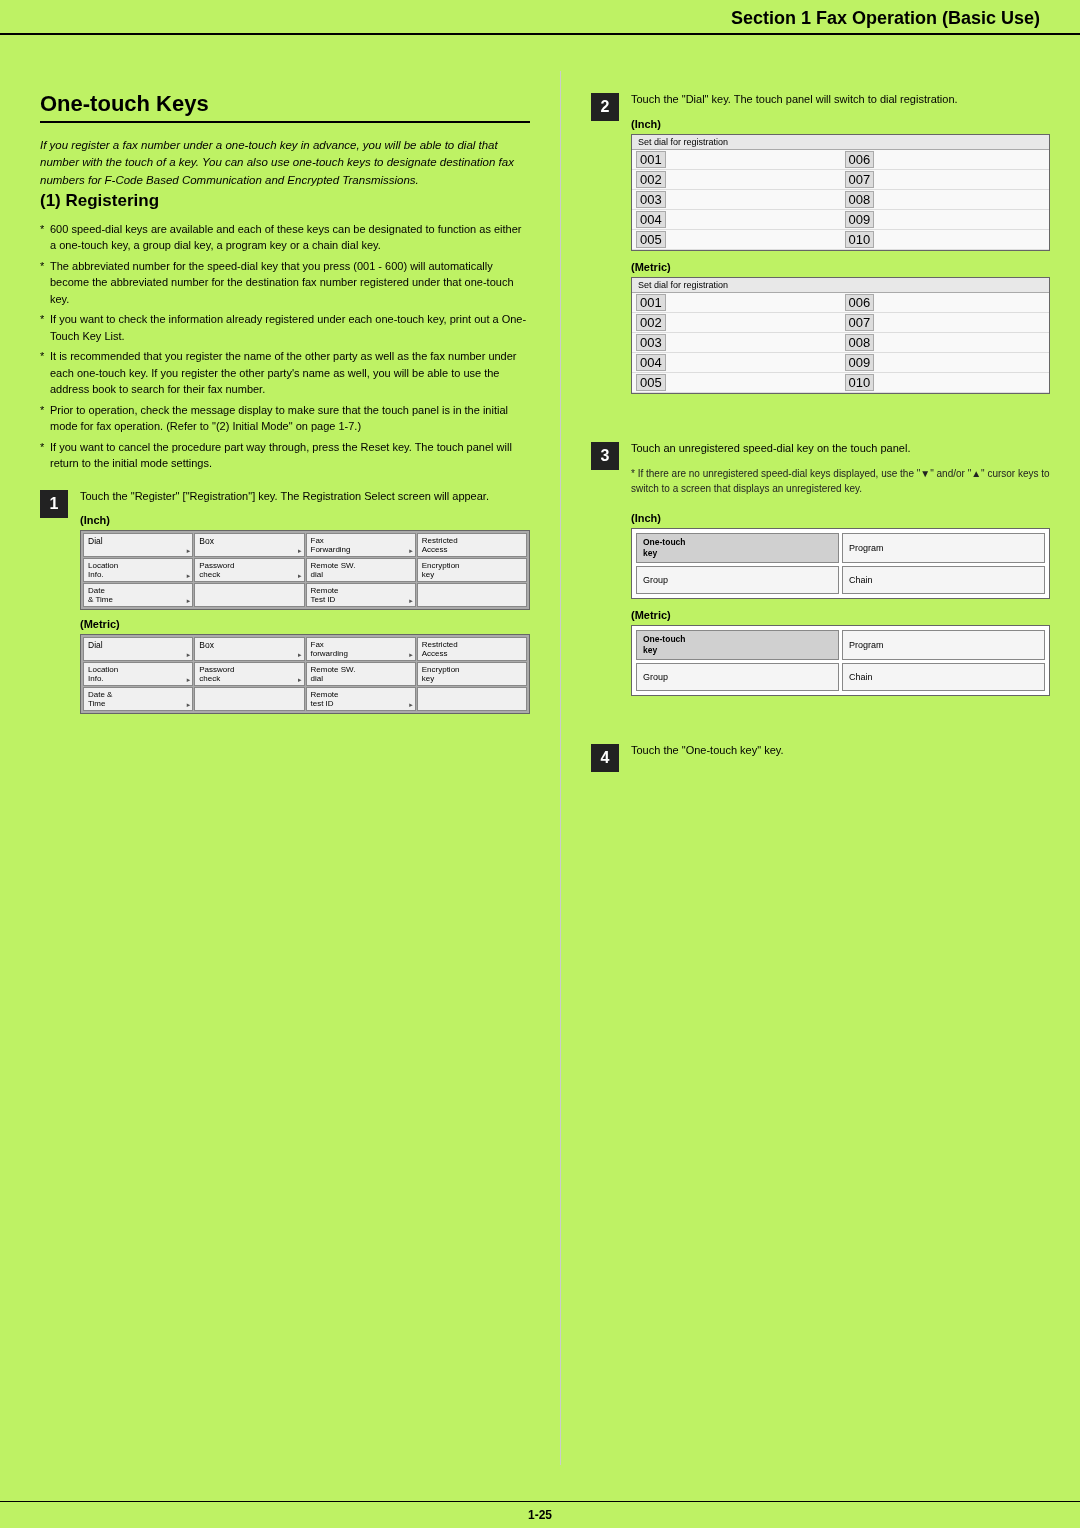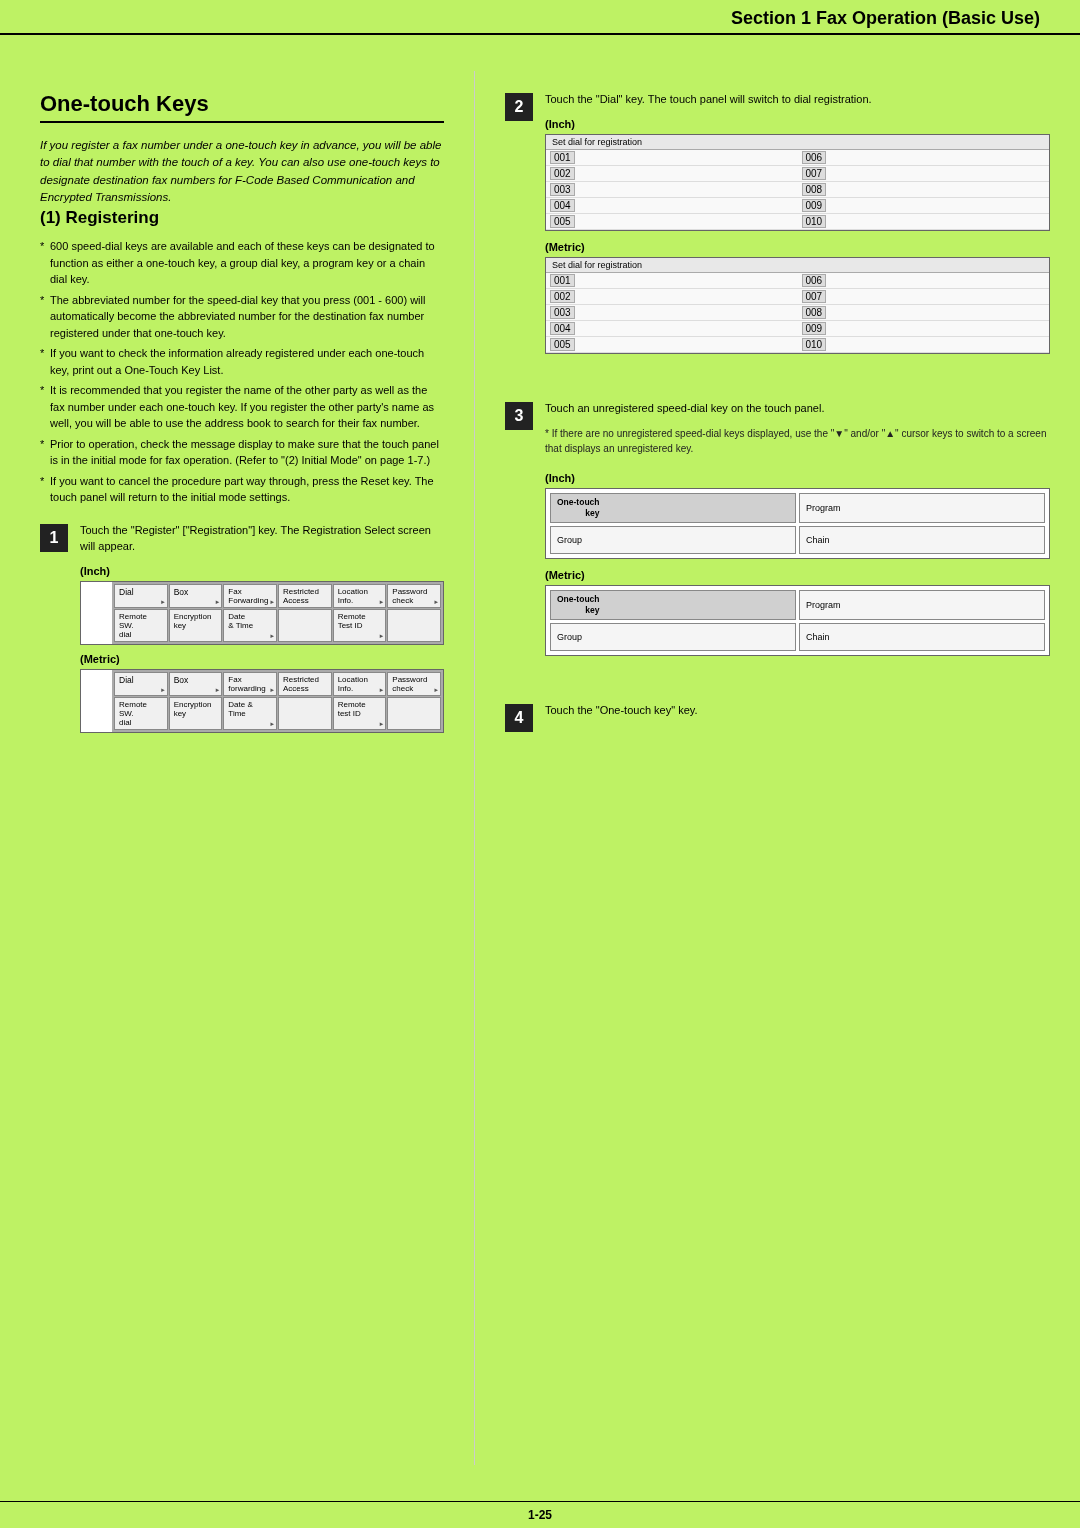--- a/index.html
+++ b/index.html
@@ -36,21 +36,21 @@
 
     
     .content {
       display: flex;
       flex: 1;
       padding: 0;
     }
 
     
     .left-col {
-      width: 475px;
+      width: 561px;
       padding: 20px 30px 20px 40px;
       border-right: 1px solid #ccc;
     }
 
     
     .right-col {
       flex: 1;
       padding: 20px 30px 20px 30px;
     }
 
@@ -161,33 +161,32 @@
       padding: 1px 4px;
       font-size: 9px;
       min-height: 16px;
     }
 
     .dial-row-num {
       background: #ddd;
       border: 1px solid #aaa;
       padding: 0 3px;
       margin-right: 4px;
-      font-size: 10px;
+      font-size: 13px;
       min-width: 22px;
       text-align: left;
     }
 
     
     .onetouch-screen {
       border: 1.5px solid #666;
       background: #fff;
       margin-bottom: 10px;
       font-size: 9.5px;
       padding: 4px;
-      text-align: right;
     }
 
     .onetouch-grid {
       display: grid;
       grid-template-columns: 1fr 1fr;
       gap: 3px;
     }
 
     .onetouch-cell {
       border: 1px solid #888;
@@ -224,25 +223,24 @@
 
     
     .reg-screen {
       border: 1.5px solid #666;
       background: #fff;
       margin-bottom: 8px;
     }
 
     .reg-screen-grid {
       display: grid;
-      grid-template-columns: 1fr 1fr 1fr 1fr 1fr 1fr;
+      grid-template-columns: 1fr 1fr 1fr 1fr;
       gap: 1px;
       padding: 2px;
       background: #aaa;
-      margin-left: 31px;
     }
 
     .reg-cell {
       background: #f0f0f0;
       border: 1px solid #888;
       padding: 2px 4px;
       font-size: 8.5px;
       min-height: 22px;
       position: relative;
     }

